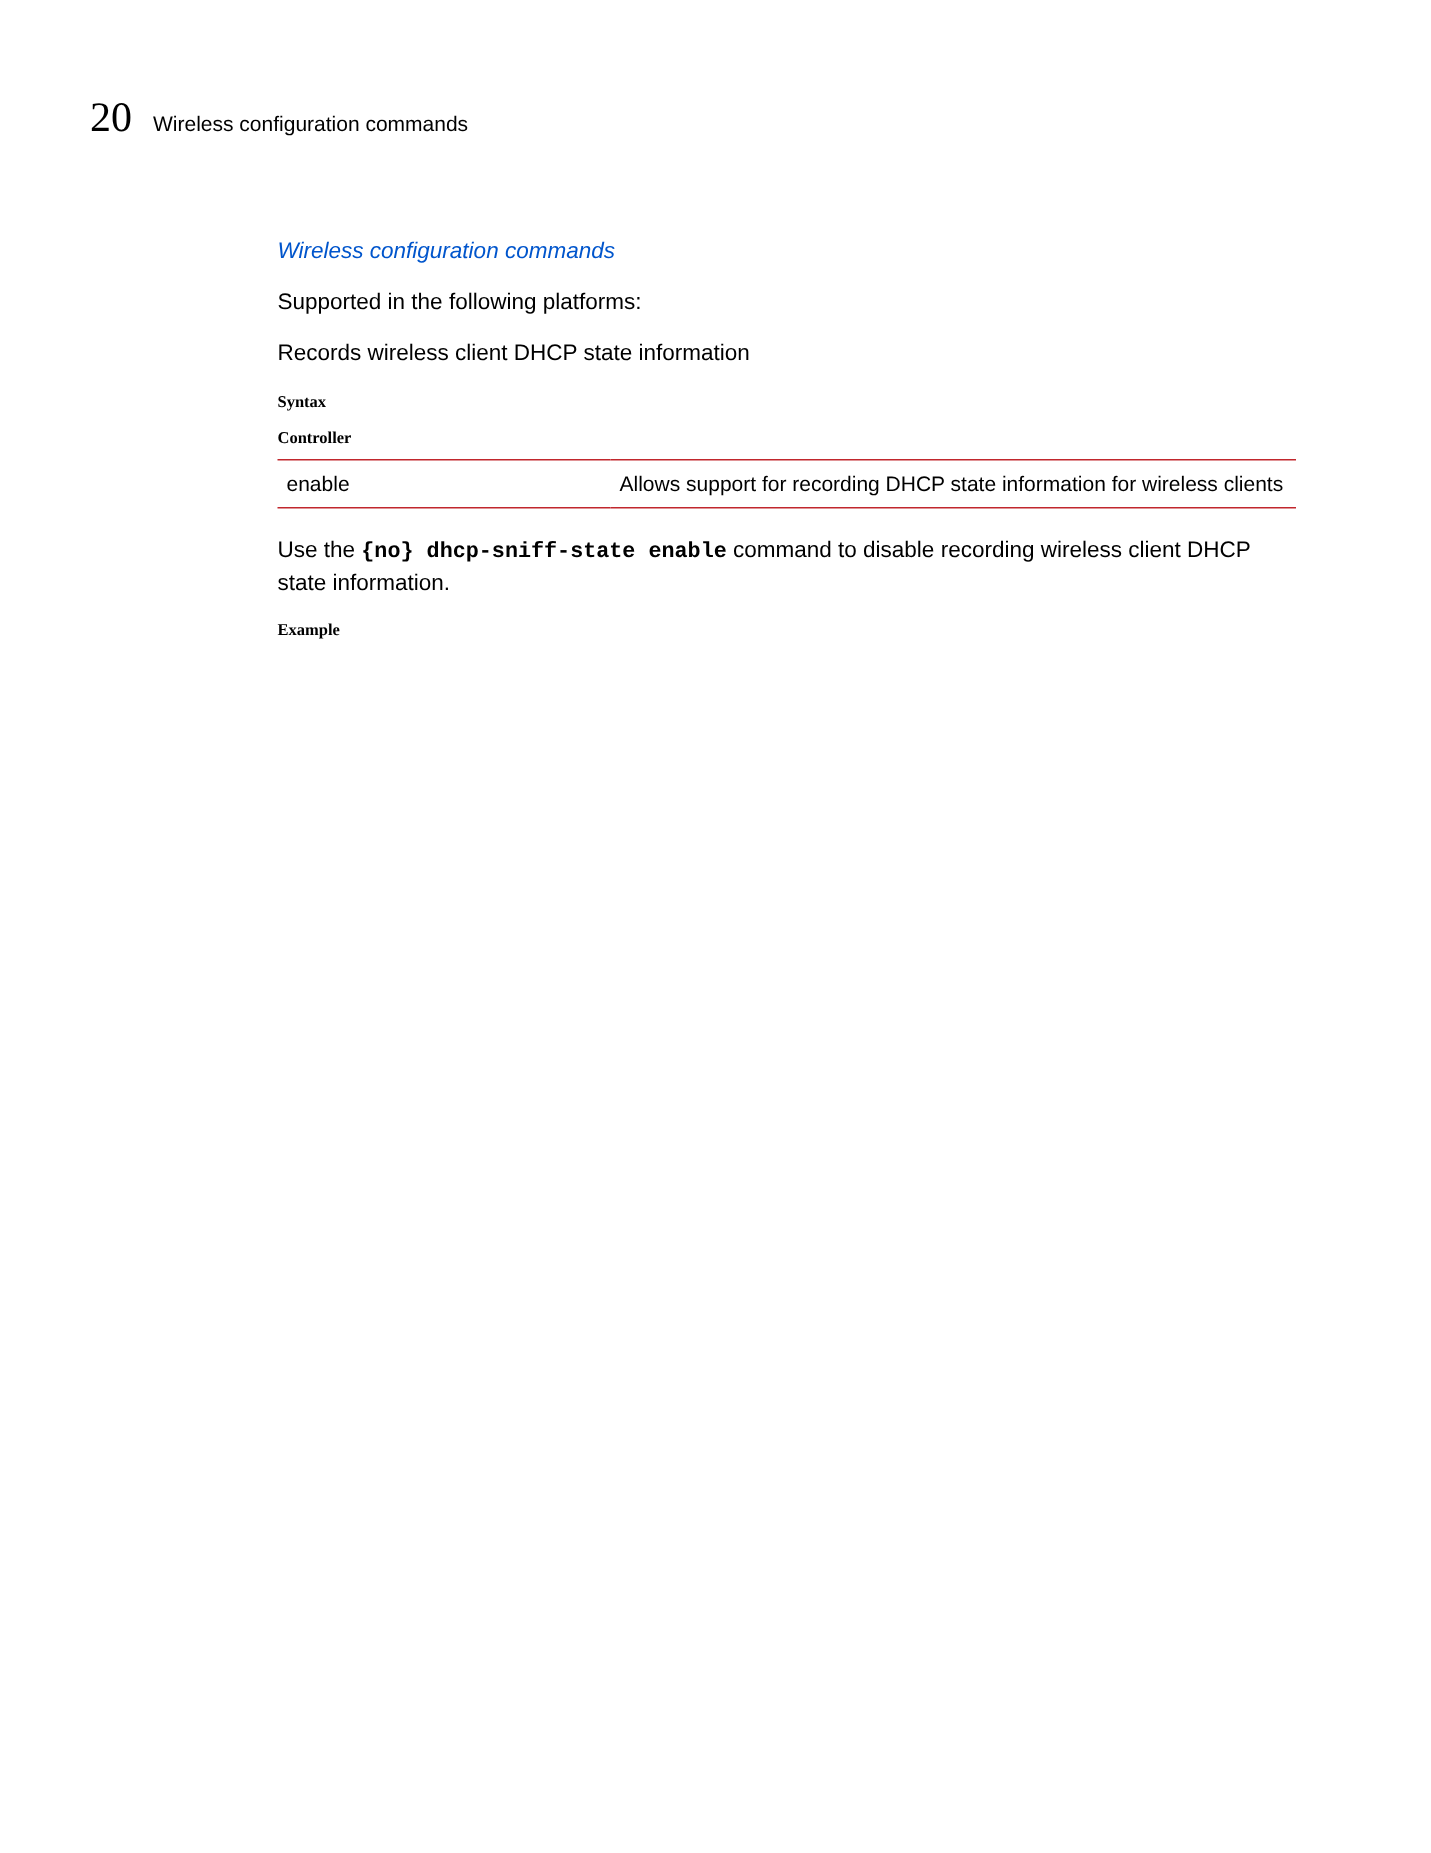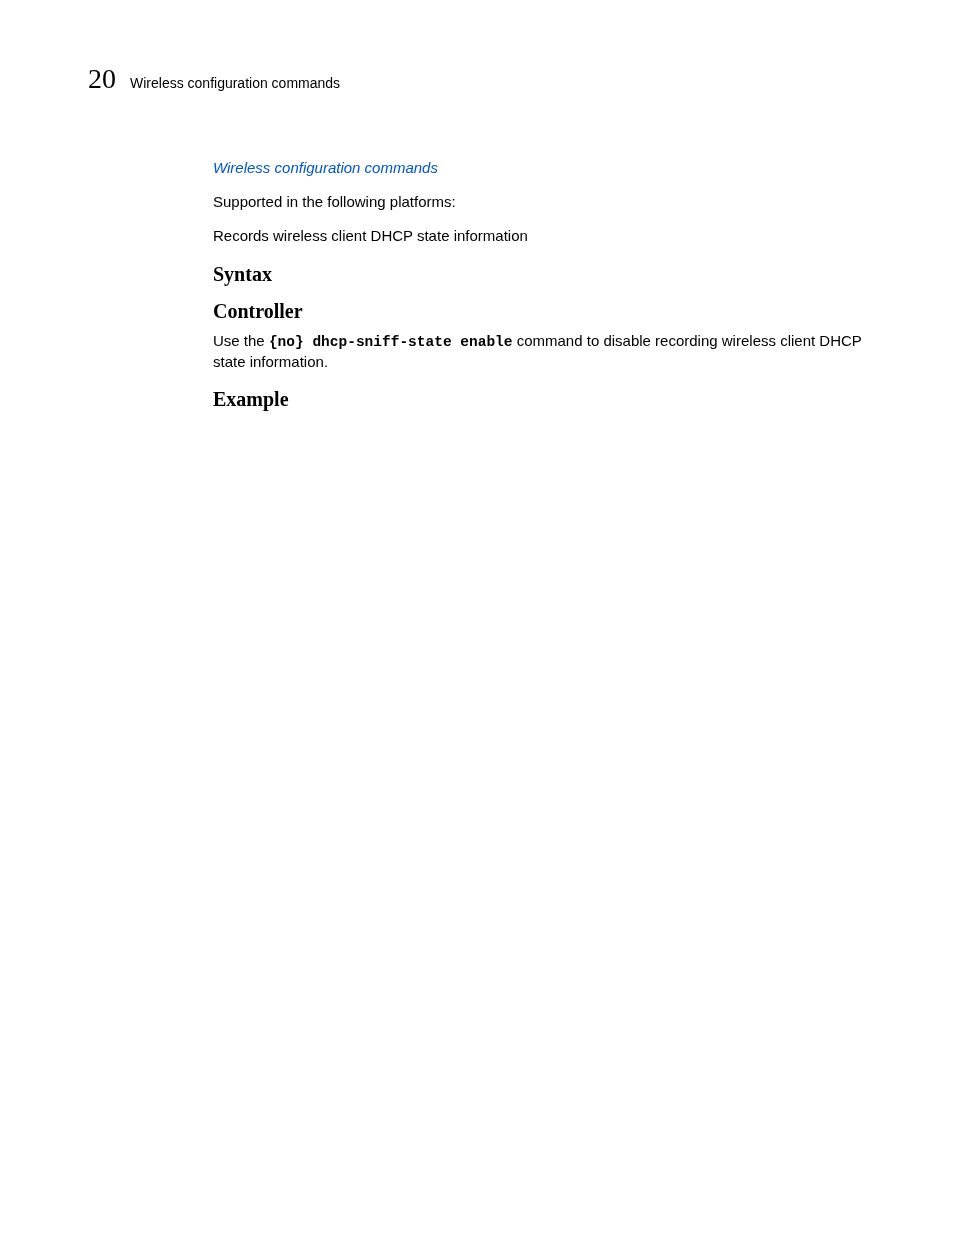--- a/index.html
+++ b/index.html
@@ -1,26 +1,26 @@
 <!DOCTYPE html>
 <html><head>
 <meta charset="utf-8">
 <style>
   html,body{margin:0;padding:0;background:#fff;font-family:Arial,Helvetica,sans-serif;color:#000;font-size:15px;line-height:1.35;}
-  .page{width:954px;height:1235px;position:relative;box-sizing:border-box;padding:60px 90px 0 88px;}
+  .page{width:954px;height:1235px;position:relative;box-sizing:border-box;padding:60px 90px 0 60px;}
   .header-row{display:flex;align-items:baseline;margin-bottom:60px;}
   .page-number{font-size:28px;font-weight:400;font-family:"Times New Roman",serif;margin-right:14px;}
   .header-text{font-size:14px;color:#000;}
   .content{margin-left:125px;margin-right:0;}
   .title{font-family:"Times New Roman",serif;font-size:26px;font-weight:400;margin:0 0 18px 0;}
   .breadcrumb{font-style:italic;color:#0055cc;font-size:15px;margin-bottom:14px;display:inline-block;}
   .para{margin:0 0 14px 0;font-size:15px;}
   ul.platforms{margin:0 0 16px 0;padding-left:28px;}
   ul.platforms li{margin:6px 0;font-size:15px;}
-  .section-label{font-family:"Times New Roman",serif;font-weight:700;font-size:20px;margin:10px 0 6px 0;}
+  .section-label{font-family:"Times New Roman",serif;font-weight:700;font-size:11px;margin:10px 0 6px 0;}
   .code-block{font-family:"Courier New",monospace;font-size:14.5px;white-space:pre;margin:4px 0 14px 30px;}
   .param-wrap{margin:2px 0 18px 0;}
   .param-table{width:100%;border-collapse:collapse;}
   .param-table tr{border-top:1.2px solid #c1272d;border-bottom:1.2px solid #c1272d;}
   .param-table td{padding:6px 6px;vertical-align:top;font-size:14px;}
   .param-key{width:210px;}
   .inline-code{font-family:"Courier New",monospace;font-weight:700;font-size:14.5px;}
 </style>
 </head>
 <body>
@@ -38,20 +38,30 @@
     <a class="breadcrumb">Wireless configuration commands</a>
 
     <p class="para">Supported in the following platforms:</p>
 
     <p class="para">Records wireless client DHCP state information</p>
 
 
     <div class="section-label">Syntax</div>
 
     <div class="section-label">Controller</div>
+    <div class="param-wrap">
+      <table class="param-table">
+        <tbody>
+            <tr>
+          <td class="param-key">enable</td>
+          <td>Allows support for recording DHCP state information for wireless clients</td>
+        </tr>
+      </tbody>
+        </table>
+    </div>
 
     <p class="para">
       <span>Use the </span><span class="inline-code">{no} dhcp-sniff-state enable</span><span> command to disable recording wireless client DHCP state information.</span>
     </p>
 
     <div class="section-label">Example</div>
 
   </div>
 </div>
 

